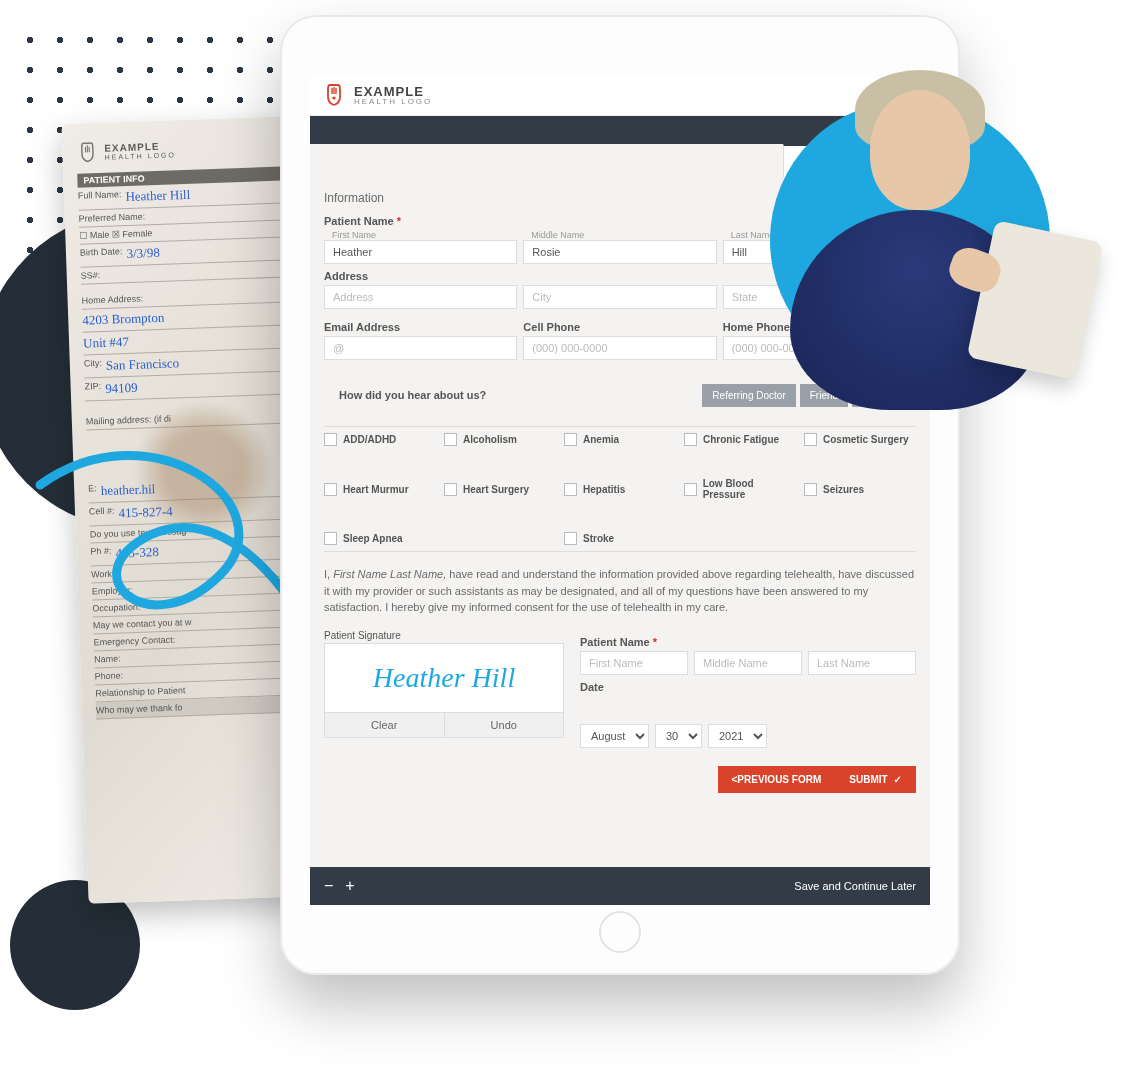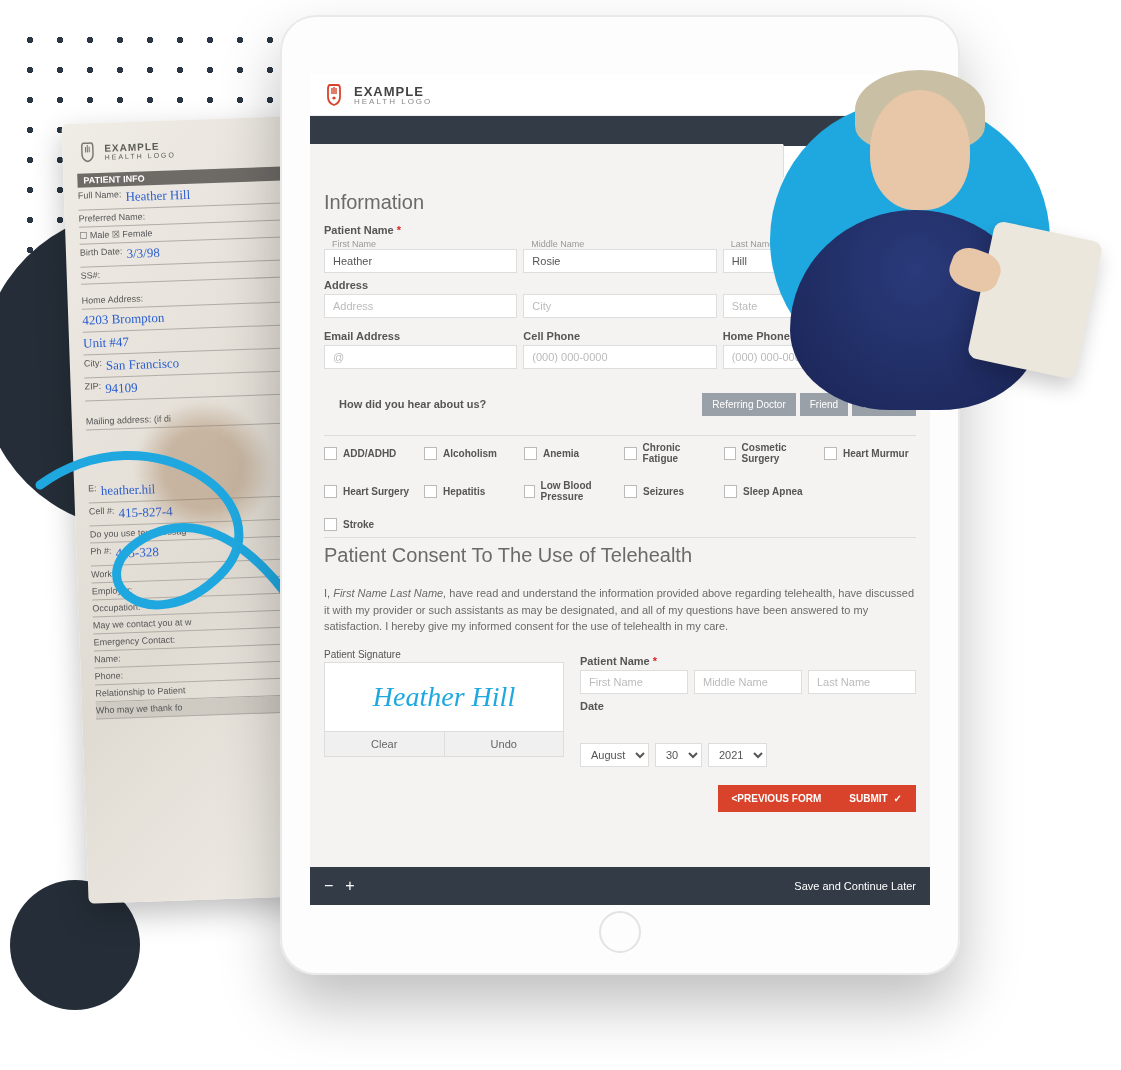--- a/index.html
+++ b/index.html
@@ -98,35 +98,35 @@
     .logo { display: flex; align-items: center; gap: 8px; }
     .logo svg { width: 24px; height: 24px; }
     .logo-text { font-weight: 700; color: #444; letter-spacing: 1px; font-size: 13px; line-height: 1; }
     .logo-text small { display: block; font-weight: 400; font-size: 8px; letter-spacing: 2px; color: #888; }
     .sample { font-size: 14px; color: #333; }
     .darkband { background: #333c46; height: 28px; }
     .tabs { display: flex; justify-content: flex-end; background: #f4f3f1; }
     .tab { font-size: 10px; font-weight: 700; padding: 10px 14px; background: #f4f3f1; color: #333; border-left: 1px solid #ddd; cursor: pointer; }
     .tab.active { background: #fff; border-top: 2px solid #333c46; }
     .content { flex: 1; background: #f4f3f1; padding: 10px 14px; overflow: auto; font-size: 12px; color: #555; }
-    .content h2 { font-size: 20px; font-weight: 400; color: #6a6a6a; margin: 4px 0 10px; }
+    .content h2 { font-size: 12px; font-weight: 400; color: #6a6a6a; margin: 4px 0 10px; }
     .lbl { font-size: 11px; font-weight: 700; color: #555; margin: 6px 0 3px; display: block; }
     .req::after { content: ' *'; color: #d22; }
     .row { display: flex; gap: 6px; }
     .row > div { flex: 1; }
     .field { display: flex; flex-direction: column; }
     .sub { font-size: 9px; color: #999; padding-left: 8px; }
     input[type=text], select { width: 100%; padding: 5px 8px; border: 1px solid #ddd; font-size: 11px; color: #555; background: #fff; }
     input::placeholder { color: #bbb; }
     .hear { display: flex; align-items: center; justify-content: space-between; margin: 14px 0 10px; }
     .hear .lbl { margin: 15px; }
     .chip { background: #9aa0a8; color: #fff; font-size: 10px; padding: 6px 10px; border: none; cursor: pointer; }
     .chip-row { display: flex; gap: 4px; }
     hr { border: none; border-top: 1px solid #ddd; margin: 6px 0; }
-    .checks { display: grid; grid-template-columns: repeat(6, 1fr); gap: 16px 8px; margin: 2px 0; }
+    .checks { display: grid; grid-template-columns: repeat(5, 1fr); gap: 32px 8px; margin: 2px 0; }
     .ck { display: flex; align-items: center; gap: 6px; font-size: 10px; font-weight: 700; color: #555; }
     .ck input { width: 13px; height: 13px; border: 1px solid #bbb; appearance: none; background: #fff; cursor: pointer; }
     .consent-text { font-size: 11px; color: #6a6a6a; line-height: 1.5; padding: 8px 0 14px; }
     .consent-text em { font-style: italic; }
     .sig-area { display: flex; gap: 16px; }
     .sig-left { width: 240px; }
     .sig-label { font-size: 10px; font-weight: 400; color: #555; margin-bottom: 2px; }
     .sig-box { background: #fff; border: 1px solid #ddd; height: 70px; display: flex; align-items: center; justify-content: center; }
     .sig-script { font-family: 'Brush Script MT', cursive; color: #1fa8e0; font-size: 28px; font-style: italic; }
     .sig-btns { display: flex; border: 1px solid #ddd; border-top: none; }
@@ -375,21 +375,20 @@
           <div></div>
           <div class="ck">
             <input type="checkbox" style="">
             <span>Stroke</span>
           </div>
           <div></div>
           <div></div>
         </div>
 
       <hr>
-      <h2>Patient Consent To The Use of Telehealth</h2>
       <p class="consent-text">
         <span>I, </span><em>First Name Last Name,</em><span> have read and understand the information provided above regarding telehealth, have discussed it with my provider or such assistants as may be designated, and all of my questions have been answered to my satisfaction. I hereby give my informed consent for the use of telehealth in my care.</span>
       </p>
 
       <div class="sig-area">
         <div class="sig-left">
           <div class="sig-label">Patient Signature</div>
           <div class="sig-box">
             <span class="sig-script">Heather Hill</span>
           </div>

